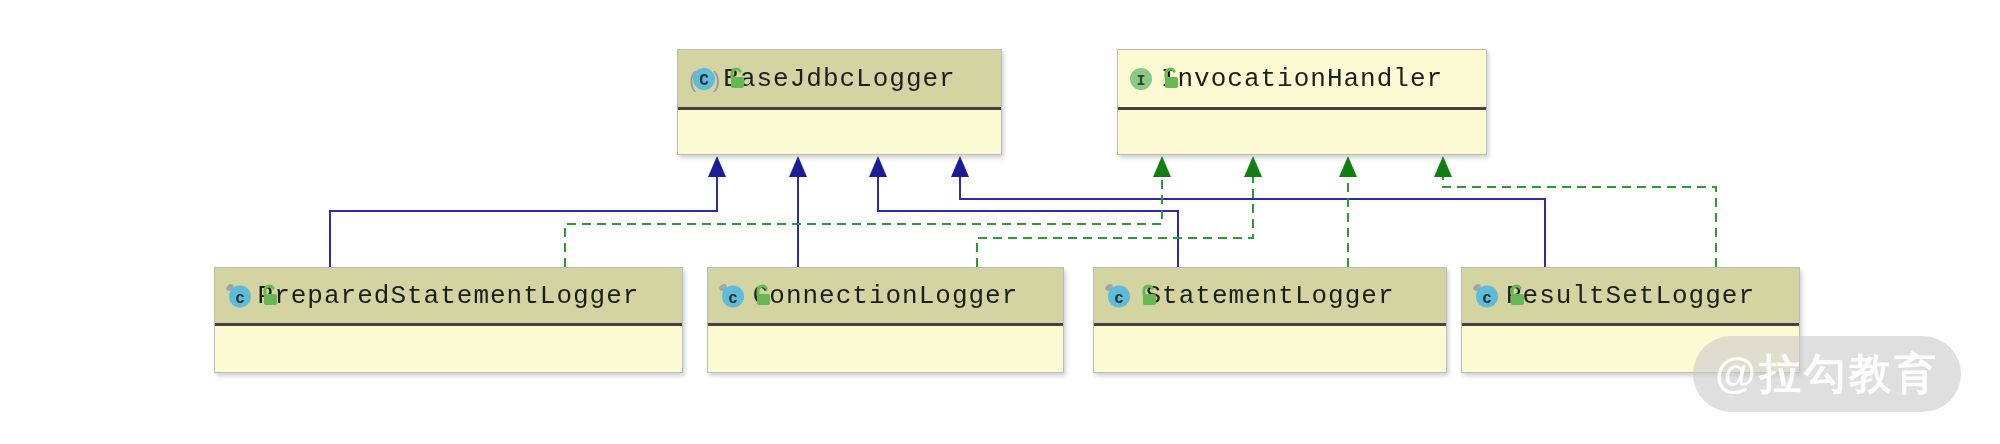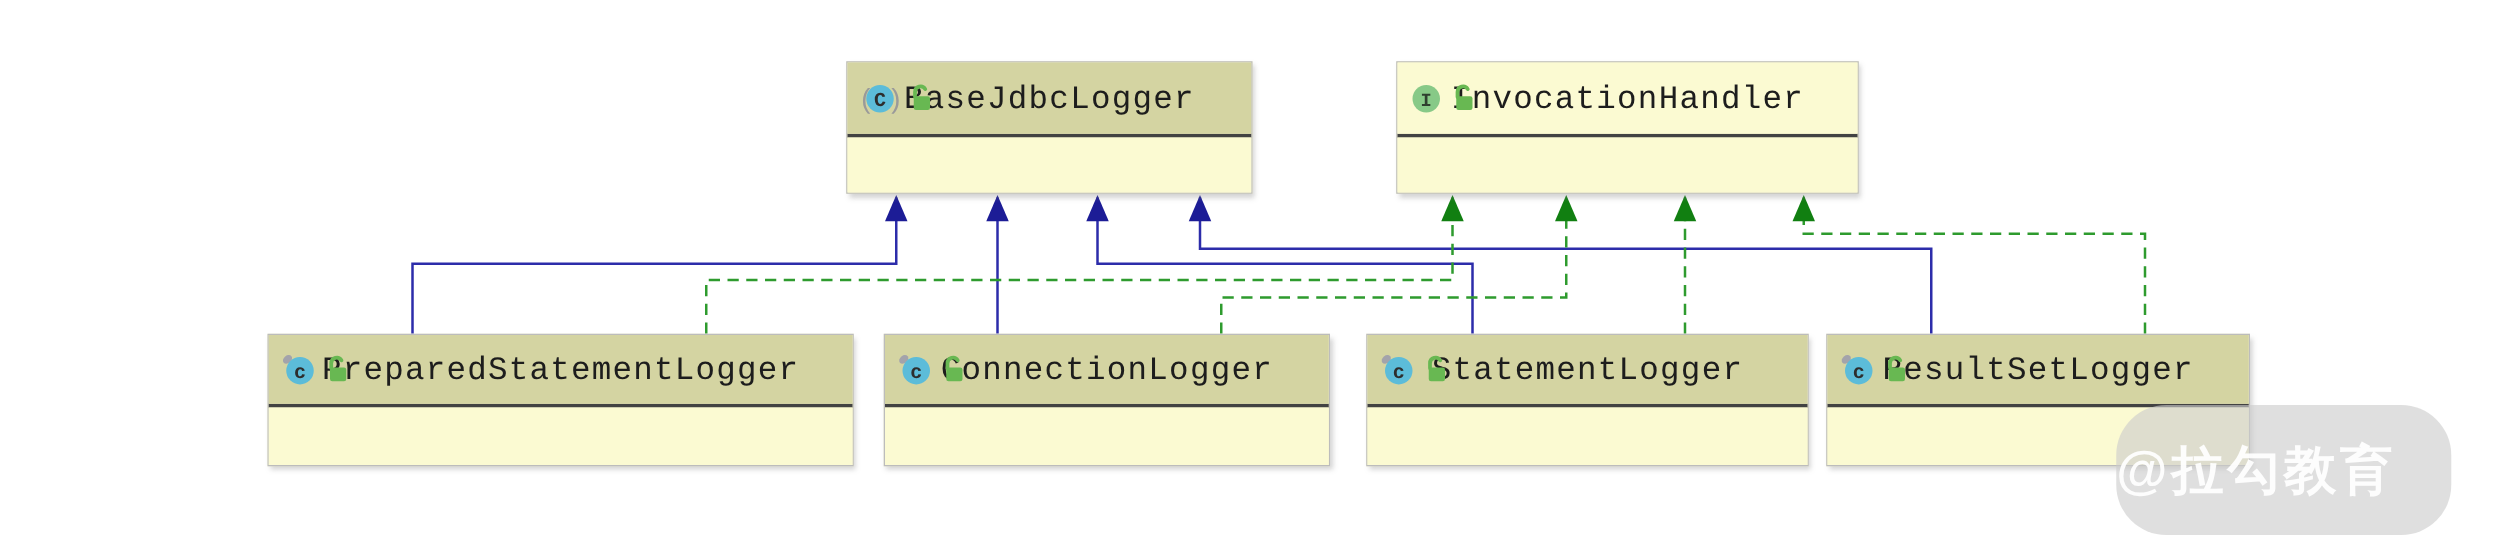--- a/index.html
+++ b/index.html
@@ -66,27 +66,28 @@
   .uml-body {
     width: 100%;
     background: #fbfad2;
   }
   .row1 .uml-body { height: 44px; }
   .row2 .uml-body { height: 46px; }
 
   #watermark {
     position: absolute;
     left: 1693px;
-    top: 324px;
+    top: 336px;
     width: 268px;
-    height: 104px;
+    height: 76px;
     border-radius: 40px;
     background: rgba(203,203,203,0.62);
     display: flex;
     align-items: center;
+    justify-content: center;
     z-index: 10;
     pointer-events: none;
   }
   #watermark span {
     color: rgba(255,255,255,0.93);
     font-size: 42px;
     font-weight: bold;
     letter-spacing: 3px;
     font-family: "Liberation Sans", "DejaVu Sans", sans-serif;
   }

